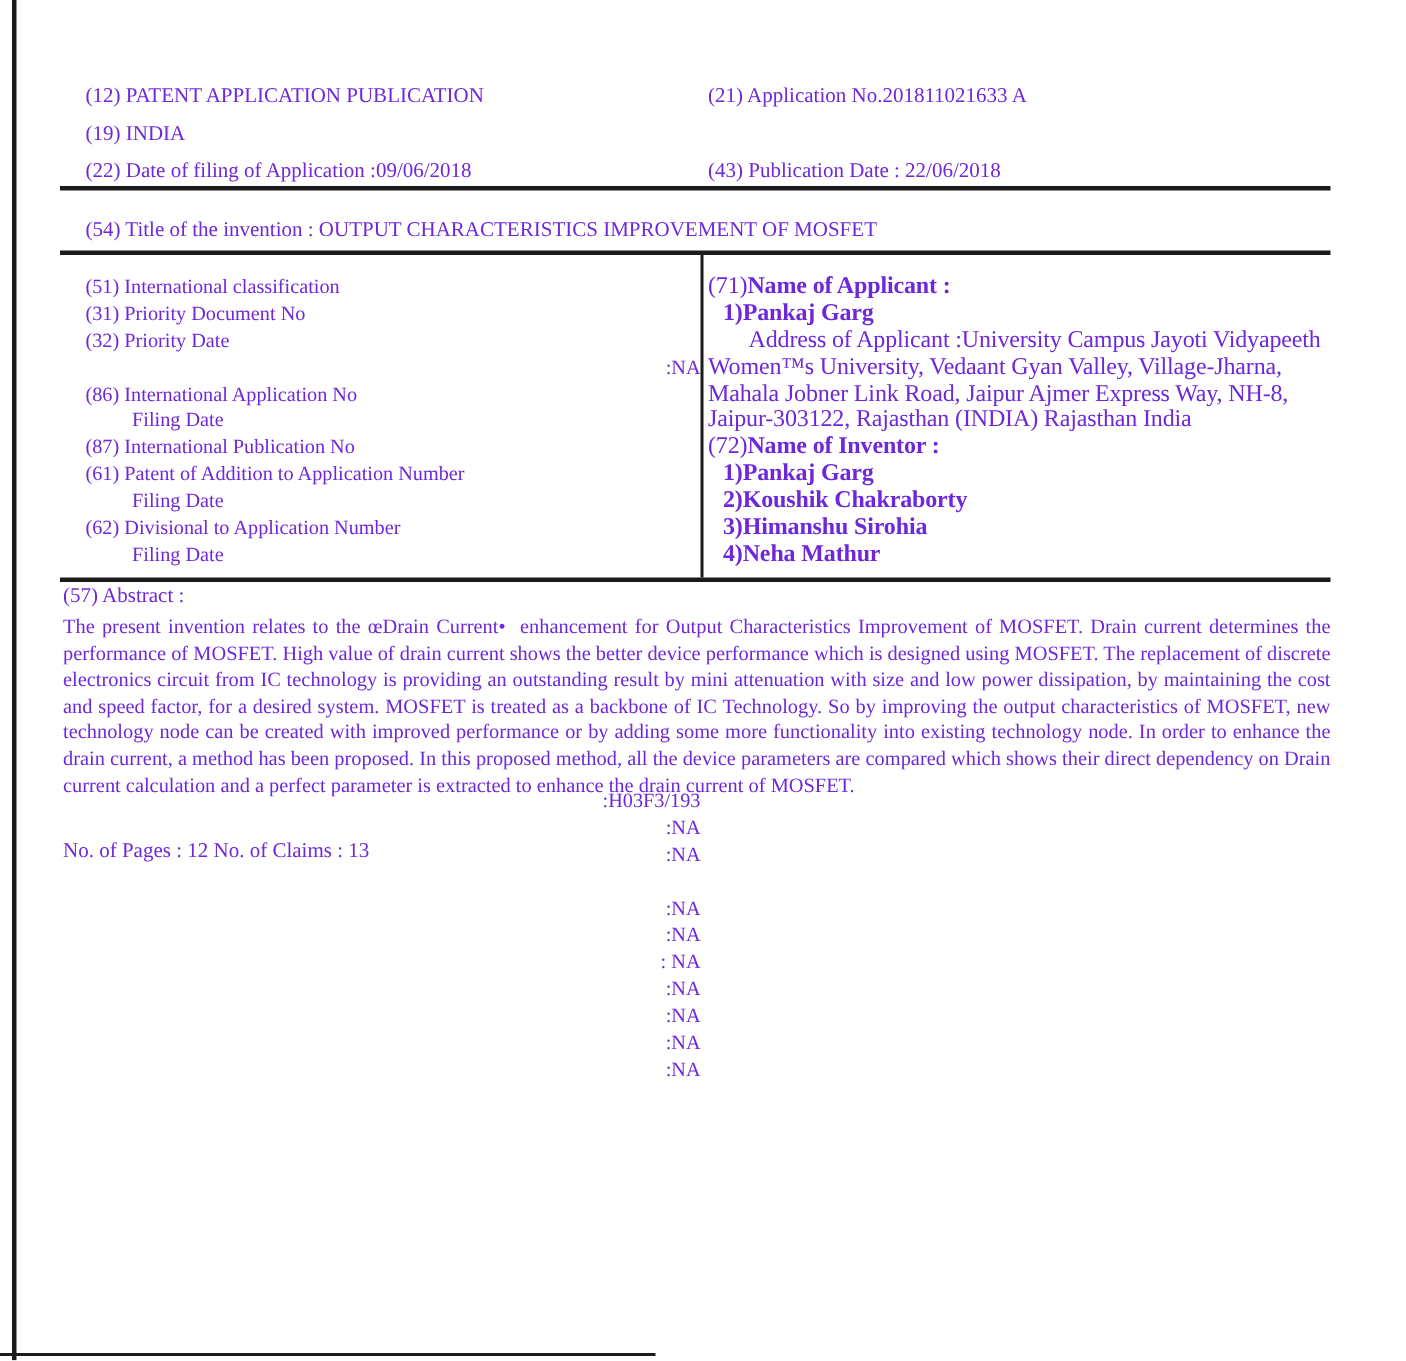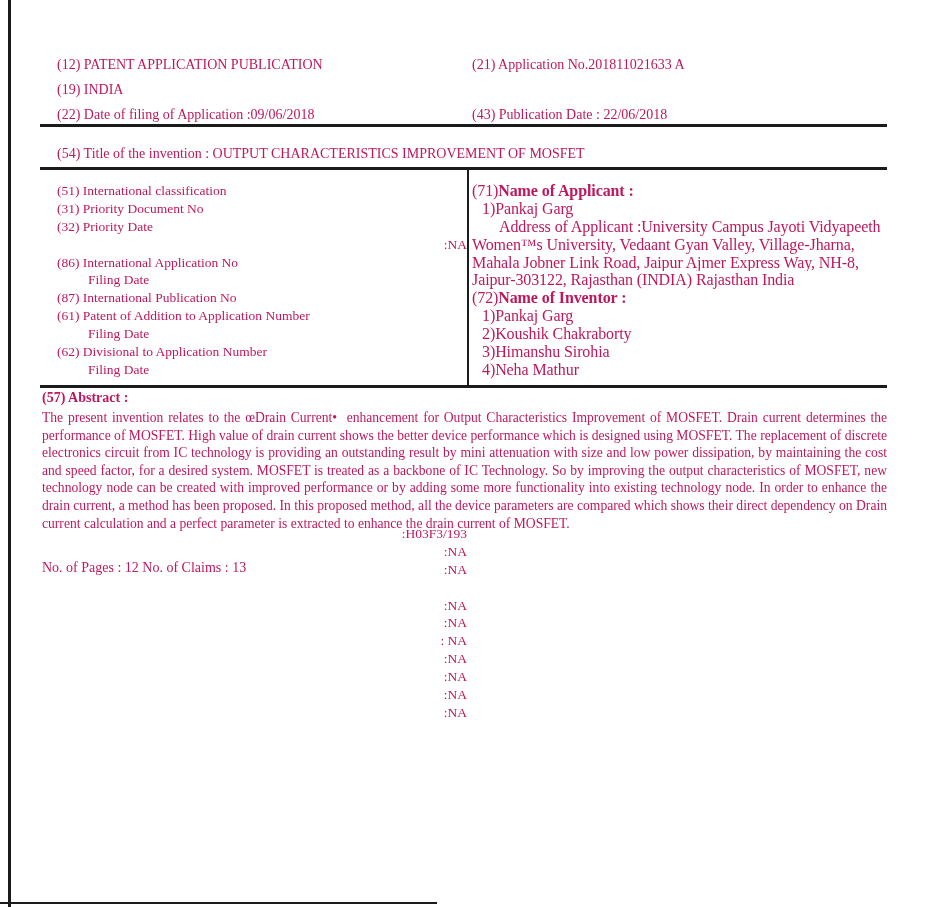--- a/index.html
+++ b/index.html
@@ -1,21 +1,21 @@
 <!DOCTYPE html>
 <html><head>
 <meta charset="utf-8">
 <style>
   html,body{margin:0;padding:0;background:#ffffff;}
   #page{
     position:relative;
     width:937px;height:907px;
     background:#ffffff;
     font-family:"Liberation Serif","DejaVu Serif",serif;
-    color:#be185d;
+    color:#6d28d9;
     overflow:hidden;
   }
   
   #left-bar{position:absolute;left:8px;top:0;width:3px;height:907px;background:#1b1b1b;}
   #bottom-line{position:absolute;left:0;top:902px;width:437px;height:2px;background:#1b1b1b;}
 
   .content{position:absolute;left:40px;width:847px;}
 
   
   .hrow{position:absolute;left:0;width:847px;height:18px;font-size:14px;white-space:nowrap;}
@@ -34,25 +34,25 @@
   #biblio{position:absolute;top:170px;left:0;width:847px;height:215px;display:flex;}
   #biblio .colL{width:427px;box-sizing:border-box;padding-top:12px;}
   #biblio .colR{width:420px;box-sizing:border-box;border-left:2px solid #1b1b1b;padding-top:12px;overflow:hidden;}
   .trow{display:flex;height:17.9px;line-height:17.9px;font-size:13.5px;white-space:nowrap;flex-direction:column;}
   .trow .tlabel{flex:0 0 343px;box-sizing:border-box;padding-left:17px;overflow:hidden;}
   .trow.indent .tlabel{padding-left:48px;}
   .trow .tvalue{flex:1;text-align:right;}
   .rline{height:17.9px;line-height:17.9px;font-size:16px;letter-spacing:-0.1px;padding-left:3px;white-space:nowrap;overflow:hidden;}
   .rline .code{font-weight:normal;}
   .rline .lab{font-weight:bold;}
-  .rline.entry{font-weight:normal;padding-left:13px;}
+  .rline.entry{font-weight:bold;padding-left:13px;}
   .rline.addr-first{padding-left:30px;}
 
   
-  #abstract-heading{position:absolute;top:390px;left:2px;font-size:14px;white-space:nowrap;font-weight:bold;}
+  #abstract-heading{position:absolute;top:390px;left:2px;font-size:14px;white-space:nowrap;}
   #abstract-body{position:absolute;top:409px;left:2px;width:845px;font-size:13.6px;line-height:17.6px;text-align:justify;}
 
   #footer-line{position:absolute;top:560px;left:2px;font-size:14px;white-space:nowrap;}
 </style>
 </head>
 <body>
 
 <div id="page">
   <div id="left-bar"></div>
   <div id="bottom-line"></div>

